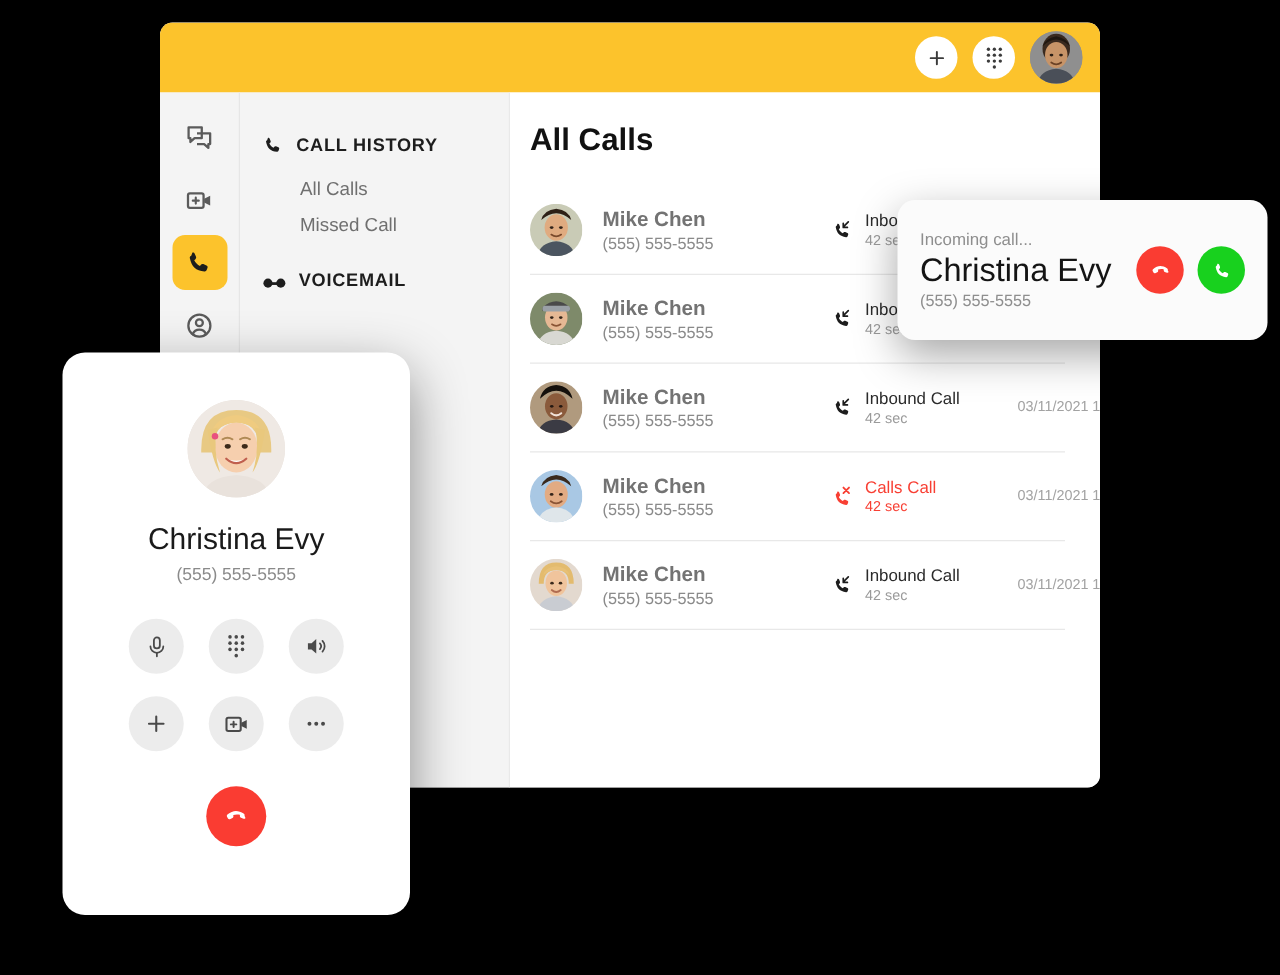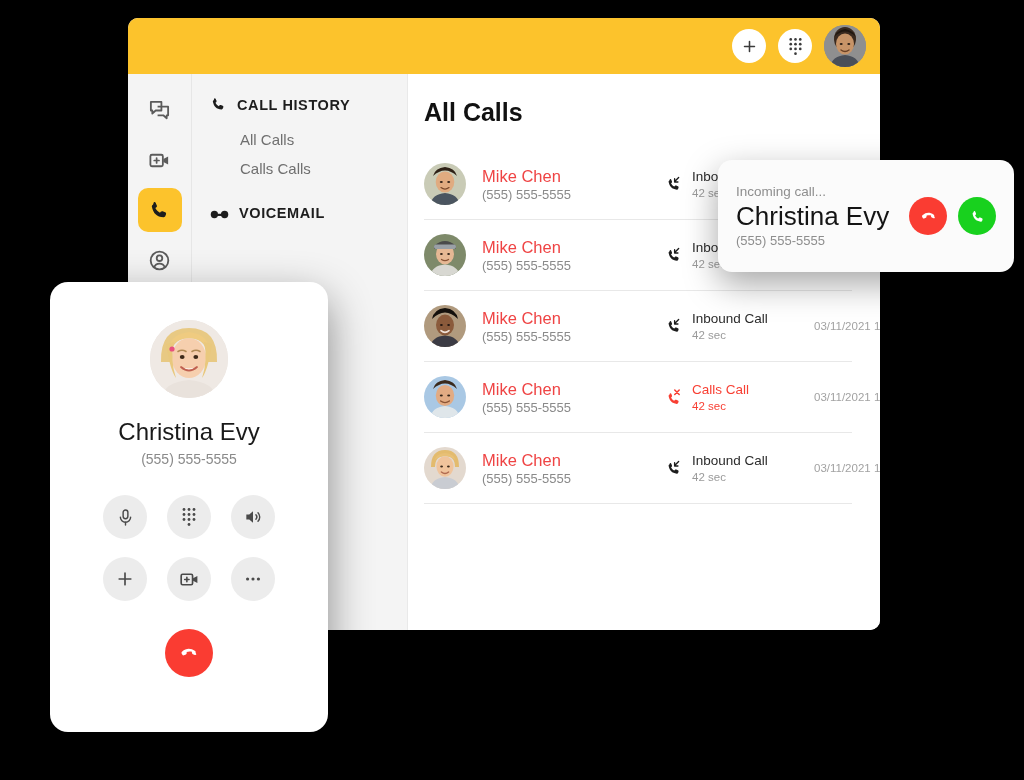--- a/index.html
+++ b/index.html
@@ -58,21 +58,21 @@
   
   .nav-col {
     width: 216px; flex: none;
     background: #f4f4f4;
     padding: 22px 0 0 18px;
     border-right: 1px solid #e9e9e9;
   }
   .nav-section {
     display: flex; align-items: center; gap: 10px;
     font-size: 14.5px; font-weight: bold; letter-spacing: 0.6px;
-    color: #1d1d1d; margin-bottom: 12px; cursor: pointer;
+    color: #1d1d1d; margin-bottom: 12px; cursor: pointer; margin-top: 12px;
   }
   .nav-section.vm { margin-top: 22px; align-items: flex-end; }
   .nav-item {
     font-size: 15px; color: #6f6f6f;
     padding: 6px 0 6px 30px; cursor: pointer;
   }
 
   
   .list-pane { flex: 1; background: #ffffff; padding: 24px 28px 0 16px; min-width: 0; }
   .pane-title { font-size: 25px; font-weight: bold; color: #111; margin-bottom: 22px; }
@@ -80,21 +80,21 @@
     display: flex; align-items: center;
     height: 71px;
     border-bottom: 1px solid #e8e8e8;
     cursor: pointer;
   }
   .call-avatar {
     width: 42px; height: 42px; border-radius: 50%;
     flex: none; margin-right: 16px; overflow: hidden;
   }
   .call-id { width: 182px; flex: none; }
-  .call-name { font-size: 16.5px; font-weight: normal; color: #ef4444; line-height: 1.25; }
+  .call-name { font-size: 16.5px; font-weight: bold; color: #737373; line-height: 1.25; }
   .call-phone { font-size: 13px; color: #8a8a8a; margin-top: 1px; }
   .call-type { display: flex; align-items: center; gap: 9px; width: 150px; flex: none; }
   .call-type-txt .t1 { font-size: 13.5px; color: #2b2b2b; line-height: 1.2; }
   .call-type-txt .t2 { font-size: 11.5px; color: #9a9a9a; margin-top: 1px; }
   .call-row.missed .call-type-txt .t1,
   .call-row.missed .call-type-txt .t2,
   .call-row.missed .ico { color: #f83f33; }
   .ico { color: #1d1d1d; display: flex; align-items: center; }
   .call-time { margin-left: auto; font-size: 11.5px; color: #a2a2a2; white-space: nowrap; }
 
@@ -231,21 +231,21 @@
 
       <div class="nav-col">
 
         <div class="nav-section">
           <svg width="17" height="17" viewBox="0 0 24 24">
             <path d="M6.2 3.2c.8-.3 1.6.1 1.9.9l1.1 2.6c.3.7.1 1.5-.5 2l-1 .8c1 2.1 2.7 3.8 4.8 4.8l.8-1c.5-.6 1.3-.8 2-.5l2.6 1.1c.8.3 1.2 1.1.9 1.9l-.7 2c-.3.8-1 1.3-1.8 1.2C8.9 18.4 5.6 15.1 4 7.7c-.1-.8.4-1.5 1.2-1.8z" fill="#1d1d1d"></path>
           </svg>
           <span>CALL HISTORY</span>
         </div>
         <div class="nav-item">All Calls</div>
-        <div class="nav-item">Calls Calls</div>
+        <div class="nav-item">Missed Call</div>
 
         <div class="nav-section vm">
           <svg width="19" height="13" viewBox="0 0 26 14">
             <circle cx="6" cy="7" r="5" fill="#1d1d1d"></circle>
             <circle cx="20" cy="7" r="5" fill="#1d1d1d"></circle>
             <rect x="6" y="6" width="14" height="3" fill="#1d1d1d"></rect>
           </svg>
           <span>VOICEMAIL</span>
         </div>
       </div>

